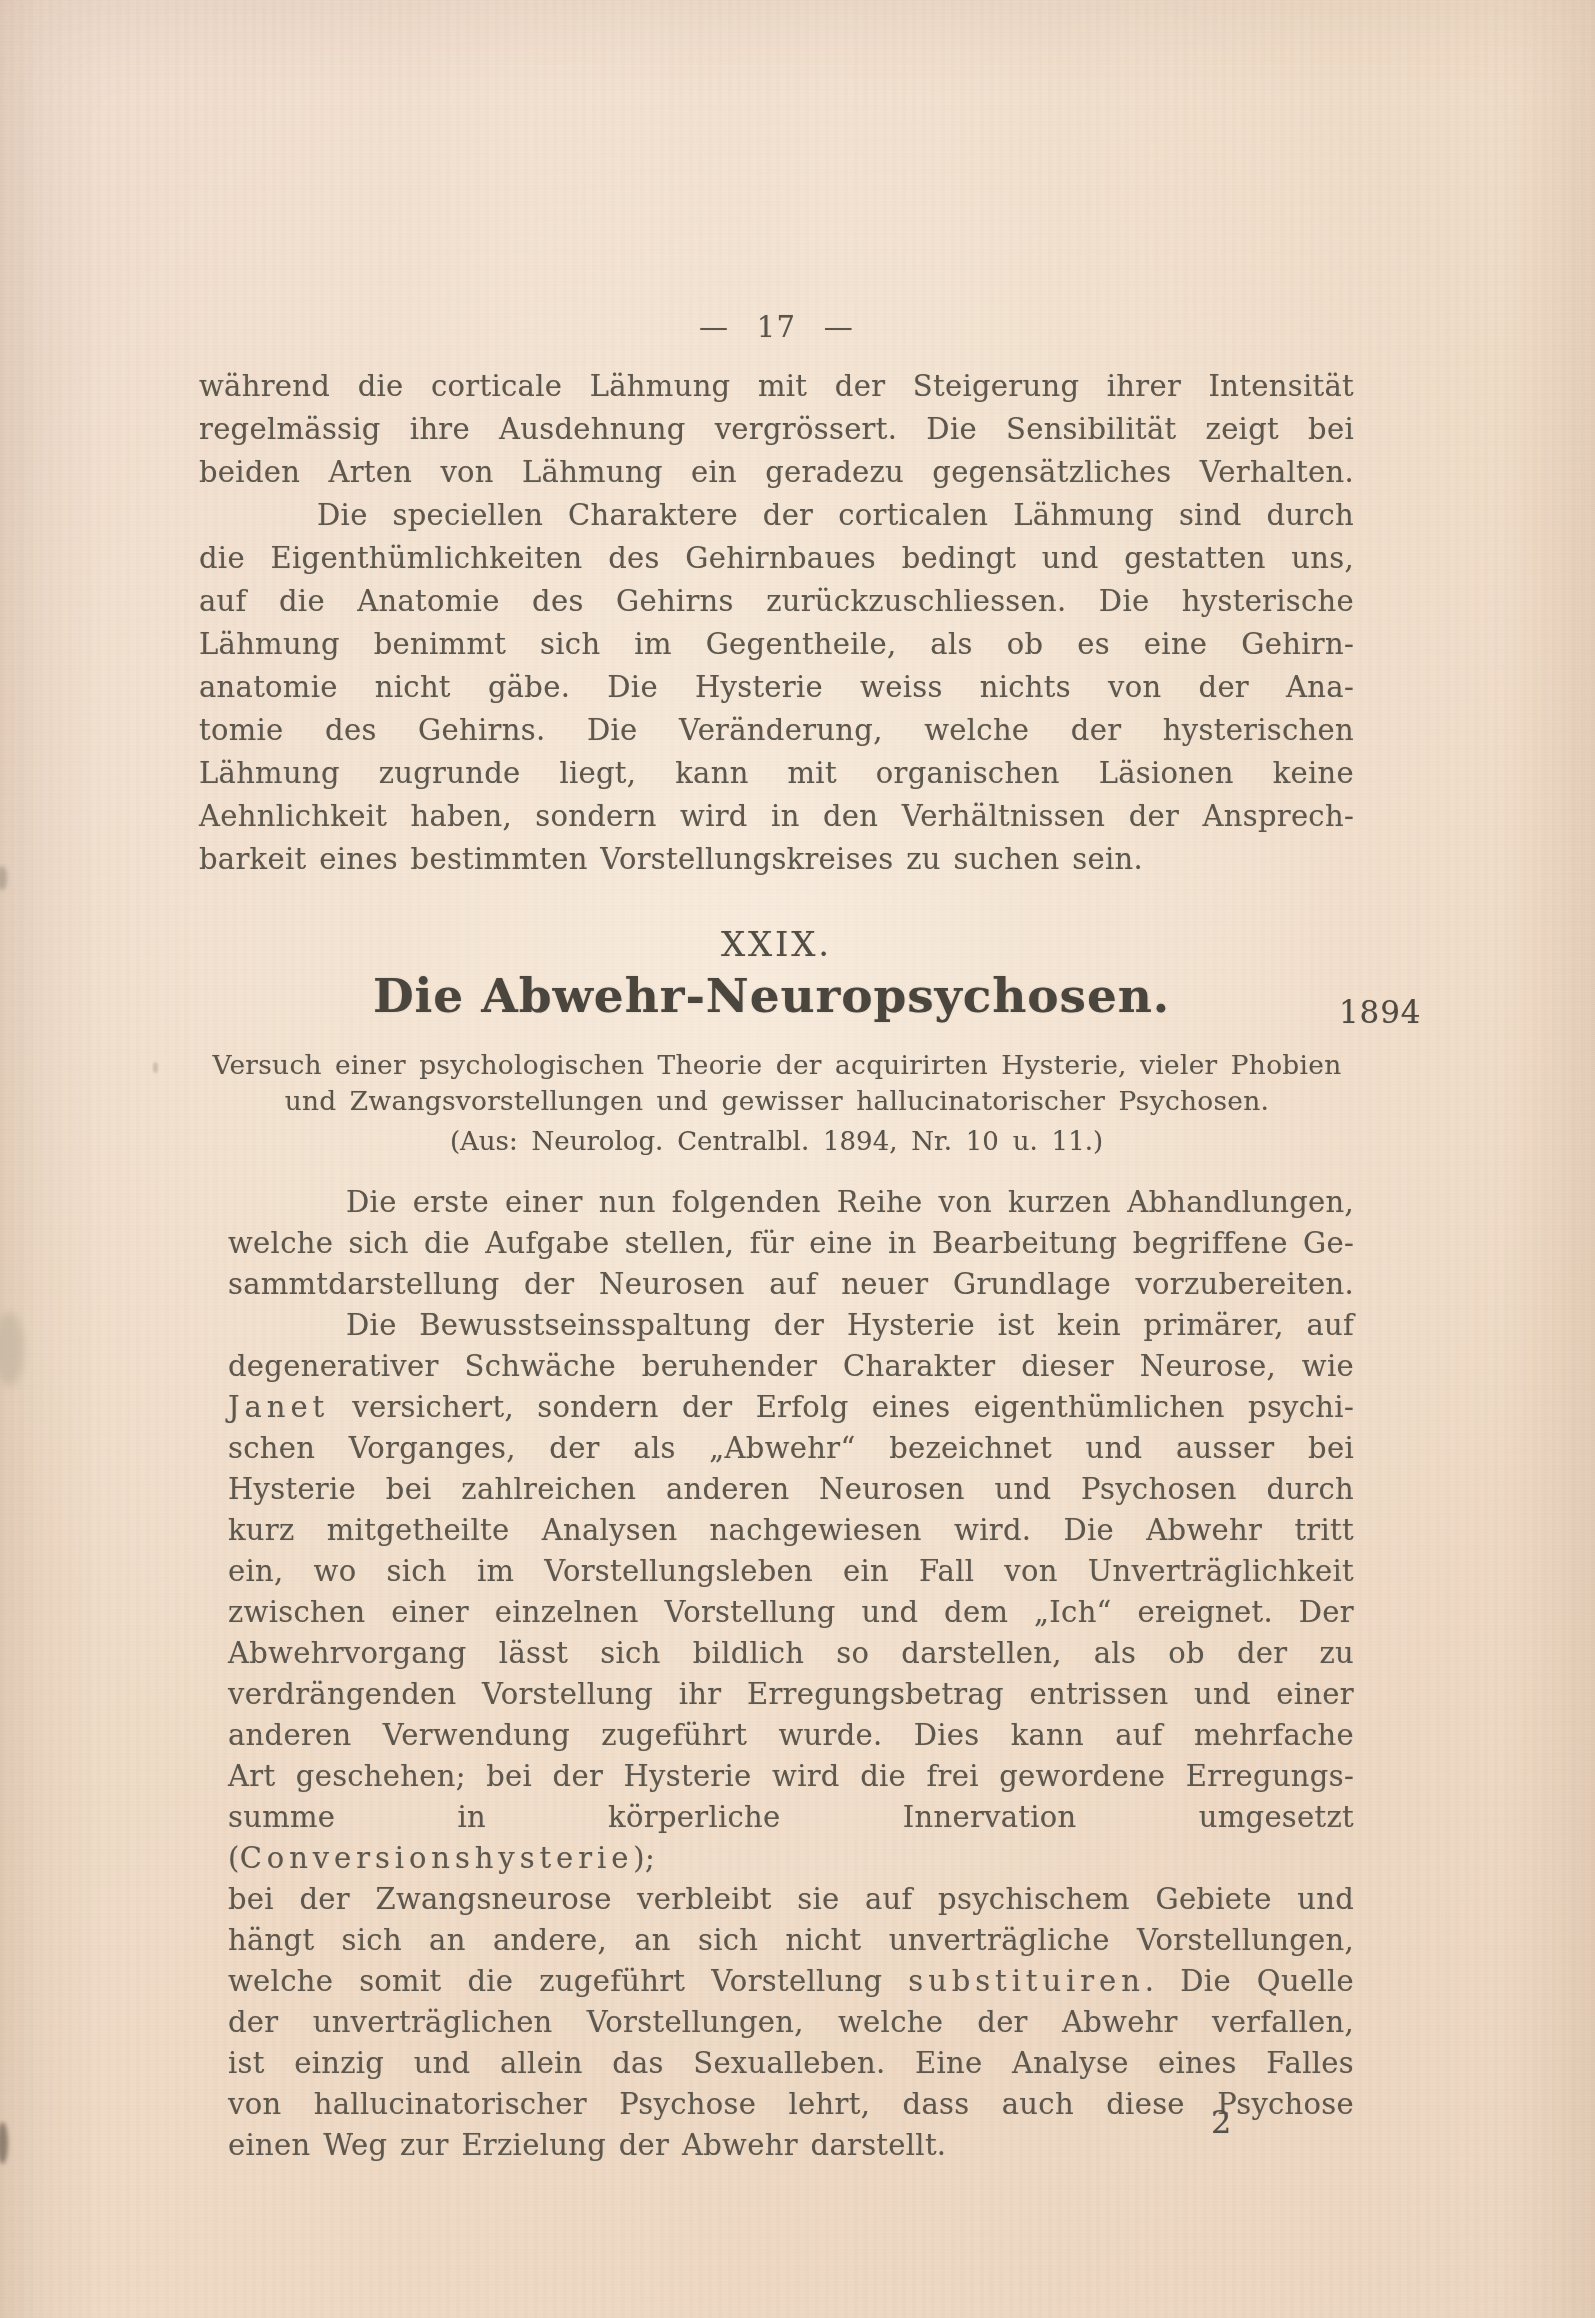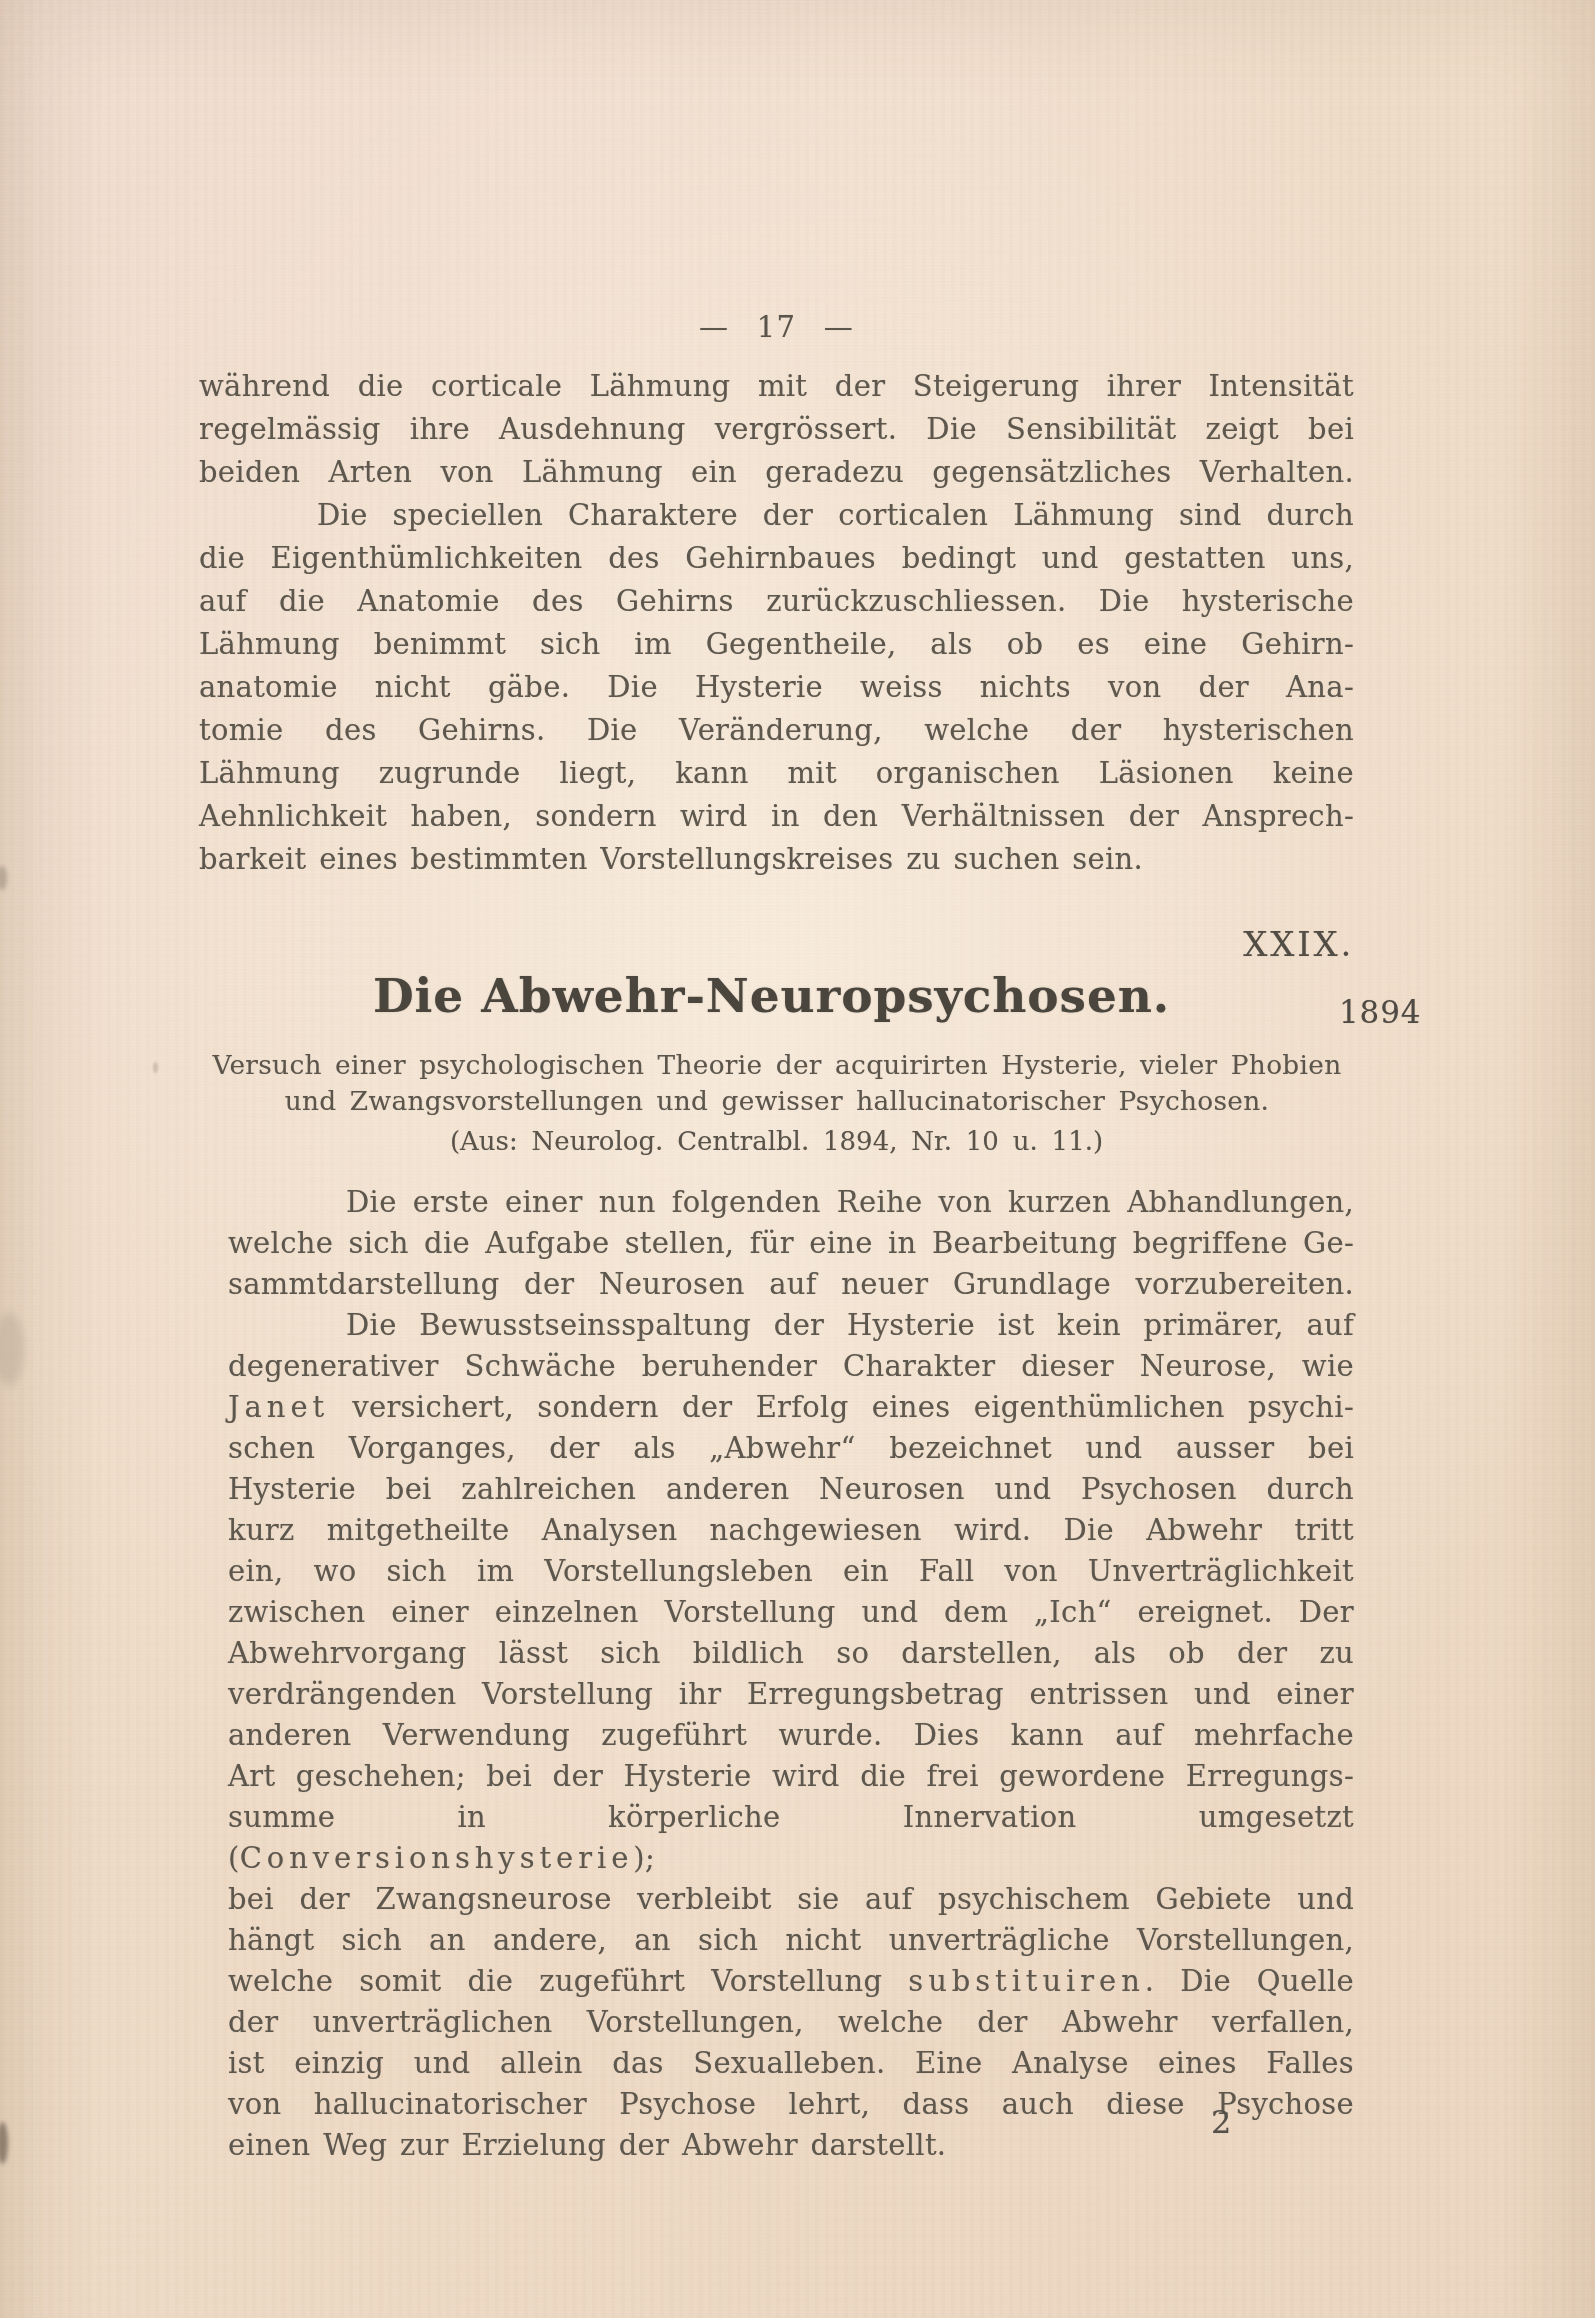--- a/index.html
+++ b/index.html
@@ -76,21 +76,21 @@
   .body-block .line { line-height: 41px; margin-left: 29px; }
   .line.indent { text-indent: 118px; }
   .line.last { text-align-last: left; -moz-text-align-last: left; }
   .sperr { letter-spacing: 0.17em; }
 
   .section-number {
     position: absolute;
     left: 199px;
     top: 924px;
     width: 1155px;
-    text-align: right;
+    text-align: center;
     font-size: 34px;
     letter-spacing: 2.8px;
     color: #524d45;
     text-shadow: 0 0 0.9px rgba(82,77,69,0.35);
   }
   .article-title {
     position: absolute;
     left: 194px;
     top: 968px;
     width: 1155px;

